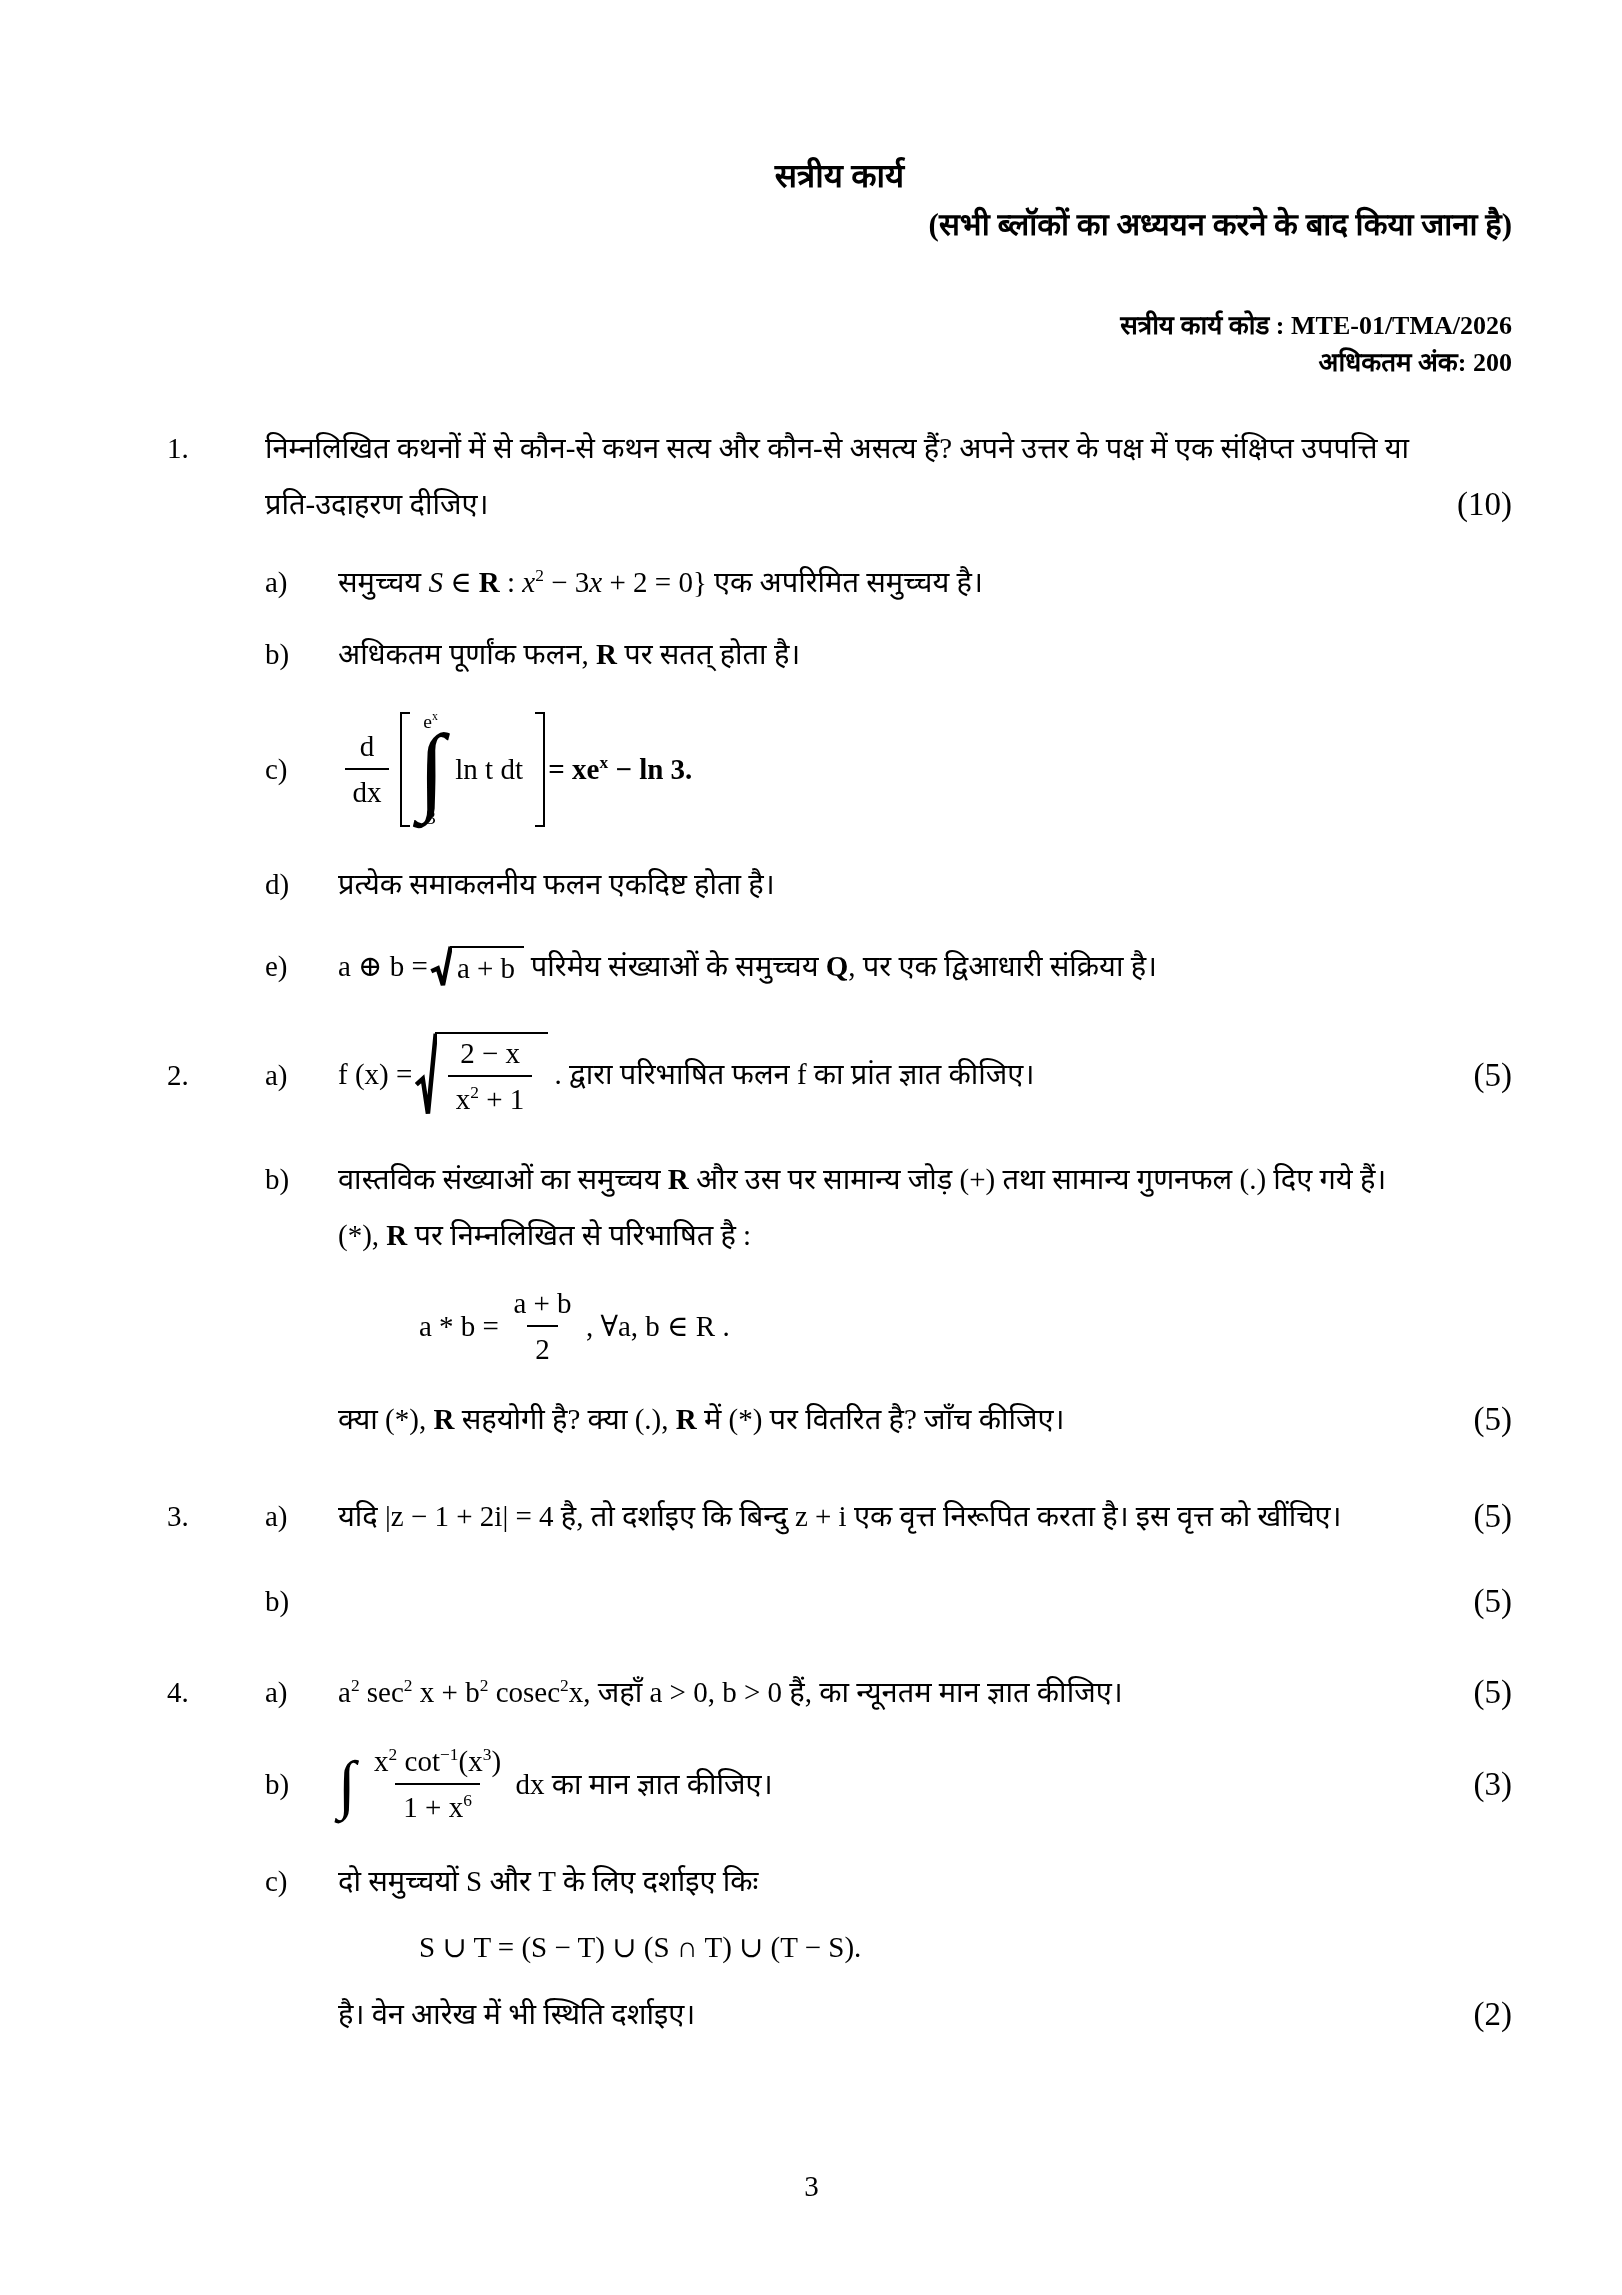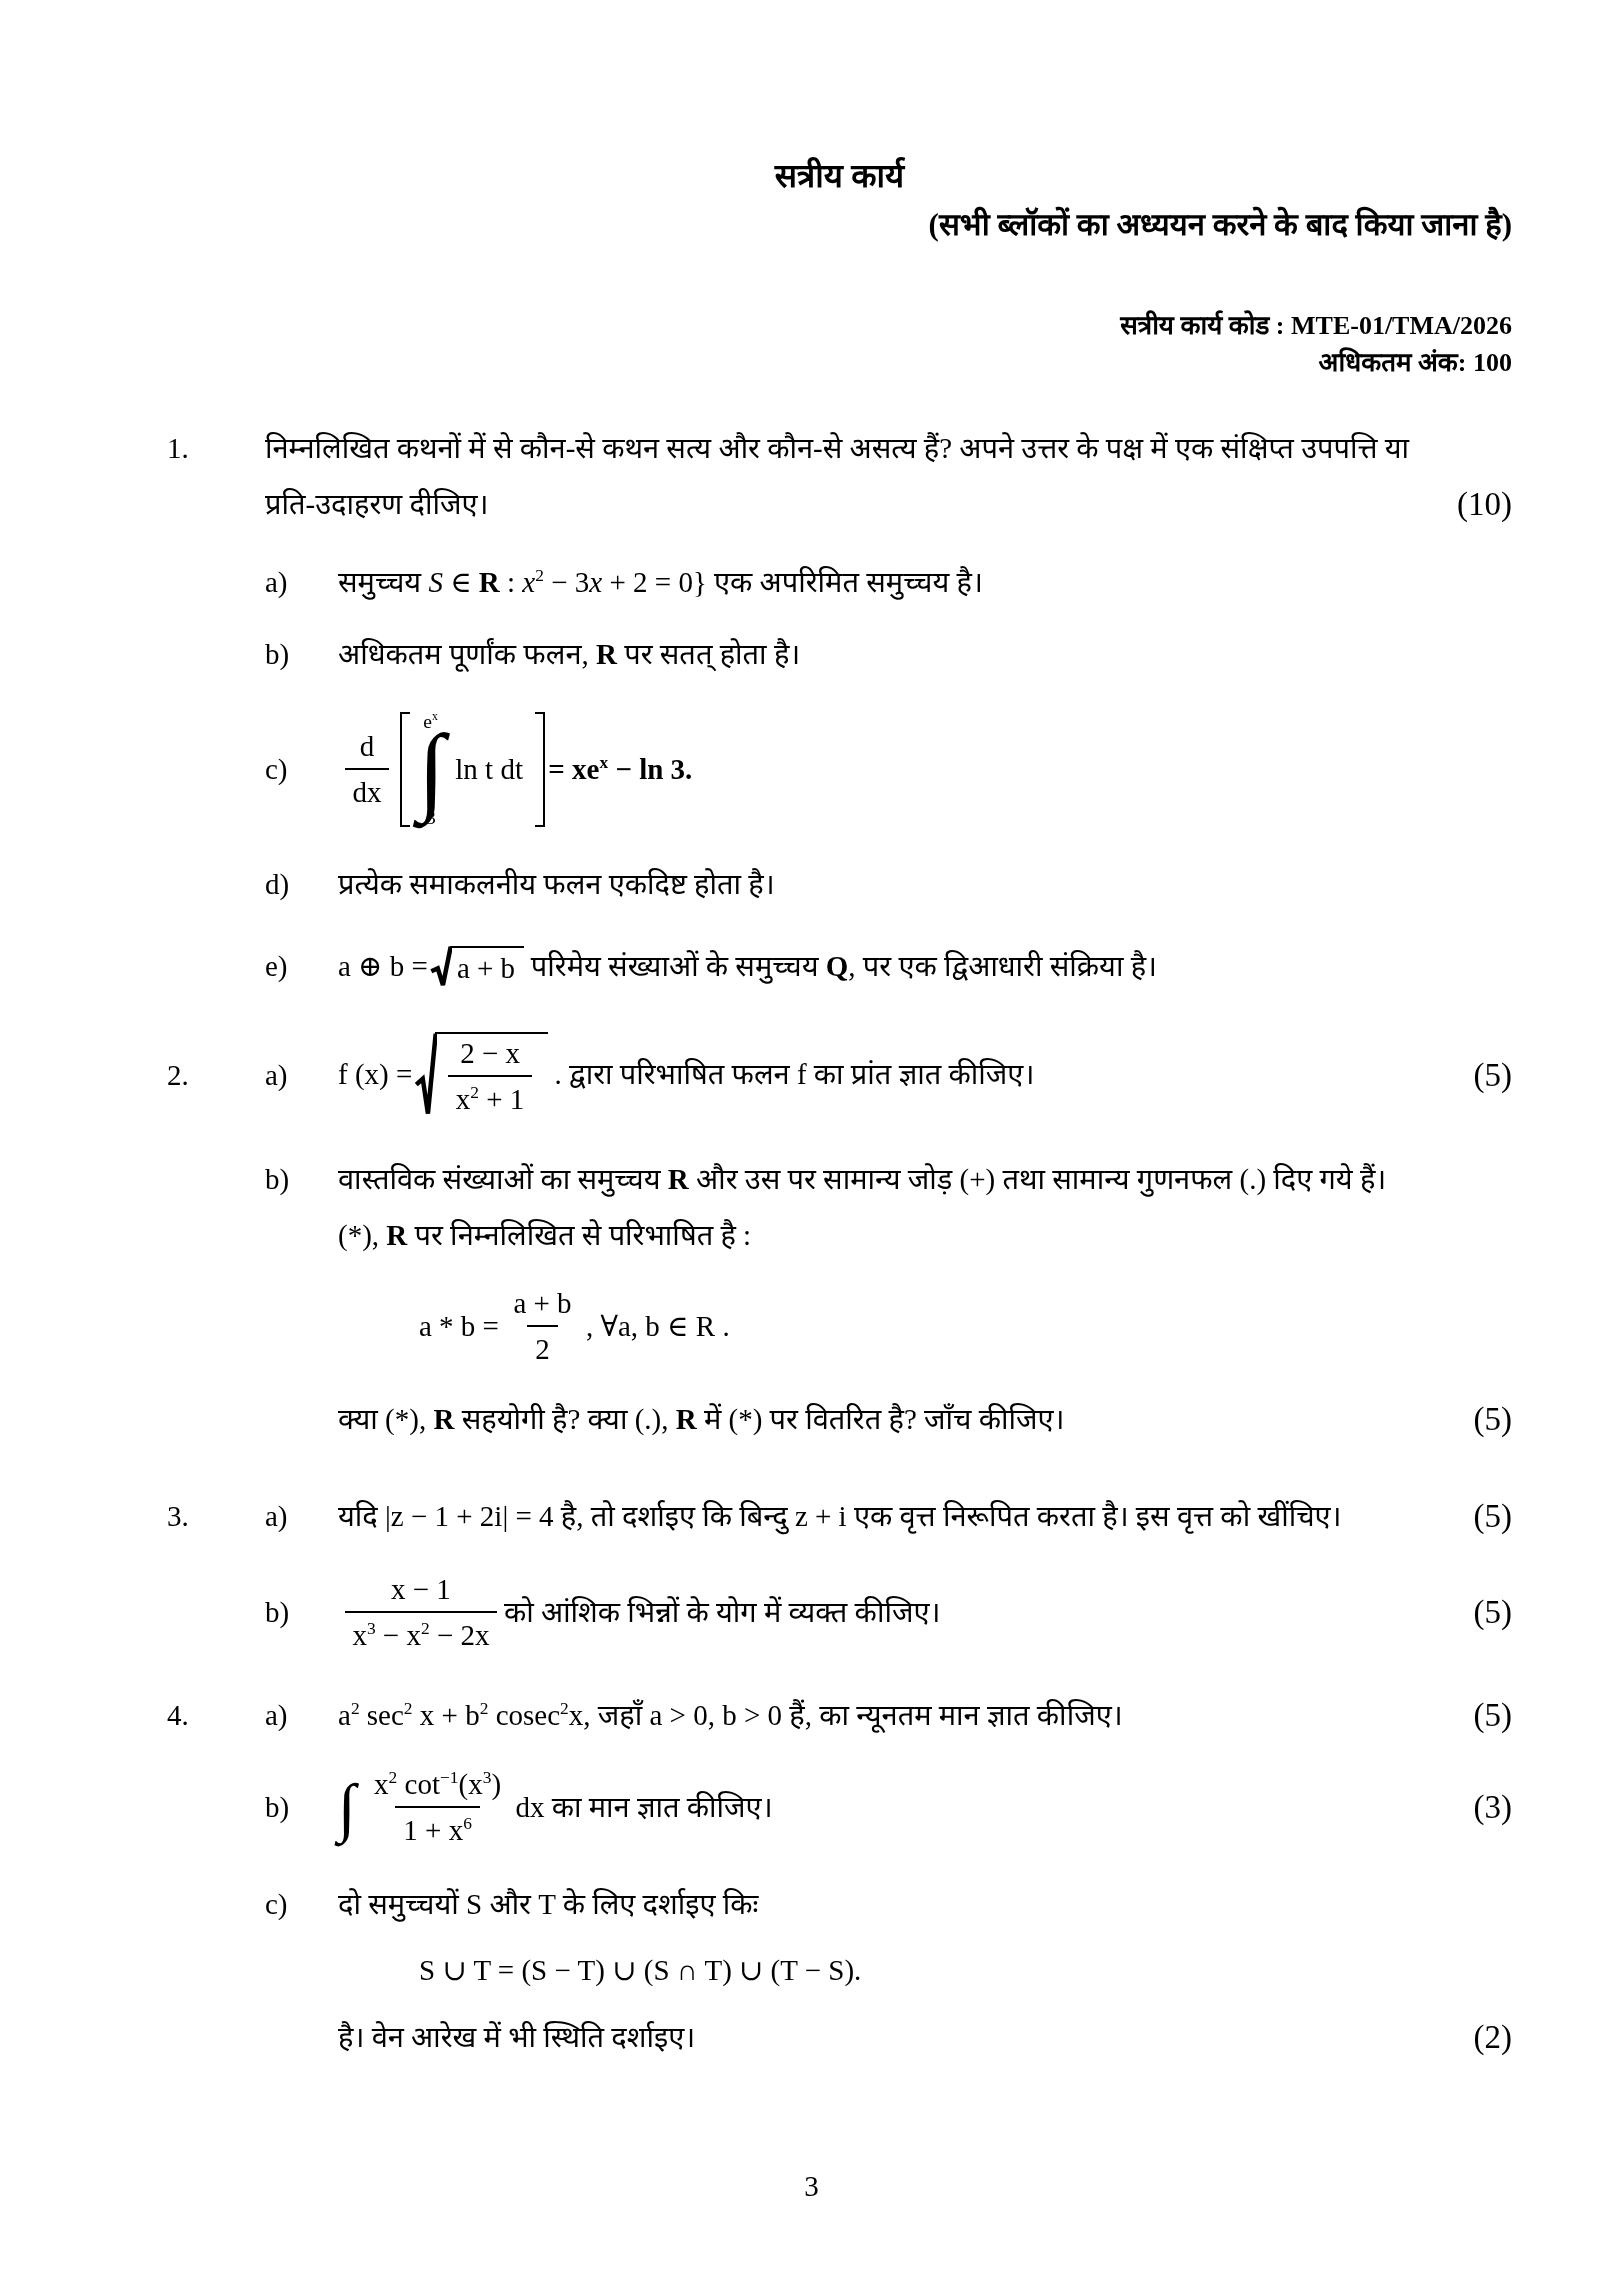--- a/index.html
+++ b/index.html
@@ -83,21 +83,21 @@
 <body>
 
 <div class="page">
   <div class="content">
 
     <div class="title">सत्रीय कार्य</div>
     <div class="subtitle">(सभी ब्लॉकों का अध्ययन करने के बाद किया जाना है)</div>
 
     <div class="meta">
       <div><span>सत्रीय कार्य कोड :</span><span class="mv">MTE-01/TMA/2026</span></div>
-      <div><span>अधिकतम अंक:</span><span class="mv">100</span></div>
+      <div><span>अधिकतम अंक:</span><span class="mv">200</span></div>
     </div>
 
     <div class="prow mt-q1">
       <div class="qnum">1.</div>
       <div class="ptext wrap-wide">निम्नलिखित कथनों में से कौन-से कथन सत्य और कौन-से असत्य हैं? अपने उत्तर के पक्ष में एक संक्षिप्त उपपत्ति या प्रति-उदाहरण दीजिए।</div>
       <div class="marks marks-bottom">(10)</div>
     </div>
 
     <div class="prow mt-p1a">
       <div class="spacer"></div>
@@ -200,27 +200,20 @@
     <div class="prow mt-q3a">
       <div class="qnum">3.</div>
       <div class="plabel">a)</div>
       <div class="ptext wrap">यदि |z − 1 + 2i| = 4 है, तो दर्शाइए कि बिन्दु z + i एक वृत्त निरूपित करता है। इस वृत्त को खींचिए।</div>
       <div class="marks marks-bottom">(5)</div>
     </div>
 
     <div class="prow vcenter mt-q3b">
       <div class="spacer"></div>
       <div class="plabel">b)</div>
-      <div class="formula">
-        <span class="frac">
-          <span class="fnum">x − 1</span>
-          <span class="fden">x<sup>3</sup> − x<sup>2</sup> − 2x</span>
-        </span>
-        <span class="txt">को आंशिक भिन्नों के योग में व्यक्त कीजिए।</span>
-      </div>
       <div class="marks marks-center">(5)</div>
     </div>
 
     <div class="prow mt-q4a">
       <div class="qnum">4.</div>
       <div class="plabel">a)</div>
       <div class="ptext wrap">a<sup>2</sup> sec<sup>2</sup> x + b<sup>2</sup> cosec<sup>2</sup>x, जहाँ  a &gt; 0, b &gt; 0  हैं, का न्यूनतम मान ज्ञात कीजिए।</div>
       <div class="marks marks-center">(5)</div>
     </div>
 

